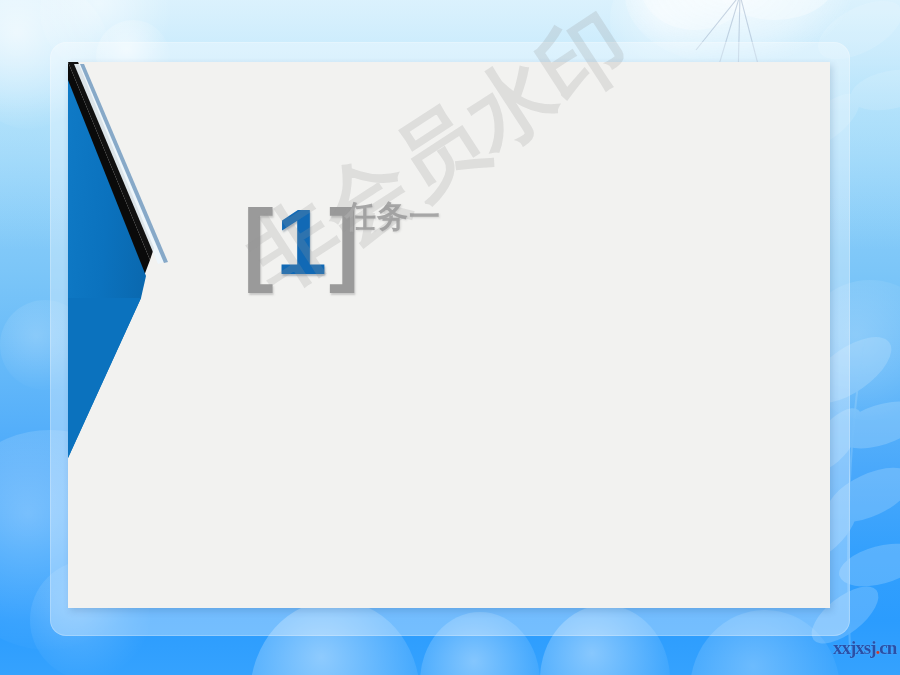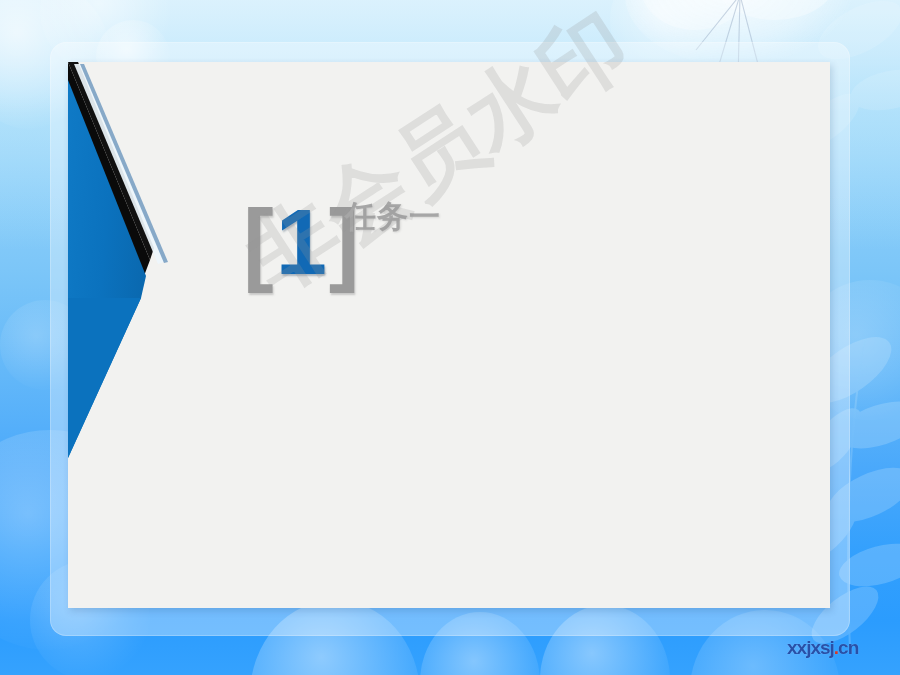--- a/index.html
+++ b/index.html
@@ -77,24 +77,24 @@
              font-size:36px;line-height:44px;font-weight:700;color:#1b6fb5;
              letter-spacing:1px;
              text-shadow:1px 1px 2px rgba(60,110,160,.22);}
 
   
   .wm-diag{position:absolute;left:232px;top:228px;width:480px;height:250px;
            transform:rotate(-33deg);transform-origin:0 0;
            font-size:86px;line-height:96px;font-weight:700;
            color:rgba(150,150,150,.22);white-space:nowrap;
            pointer-events:none;}
-  .wm-site{position:absolute;left:787px;top:637px;
+  .wm-site{position:absolute;left:833px;top:637px;
            font-size:19px;line-height:22px;font-weight:700;
            color:#2850a8;letter-spacing:-1px;
-           font-family:Liberation Sans, sans-serif;
+           font-family:Liberation Serif, serif;
            text-shadow:0 0 1px rgba(255,255,255,.35);}
   .wm-site .dot{color:#d03a2a;}
 </style>
 </head>
 <body>
 
 <div class="stage">
 
   <div class="bg"></div>
   <div class="bg-top-wash"></div>

